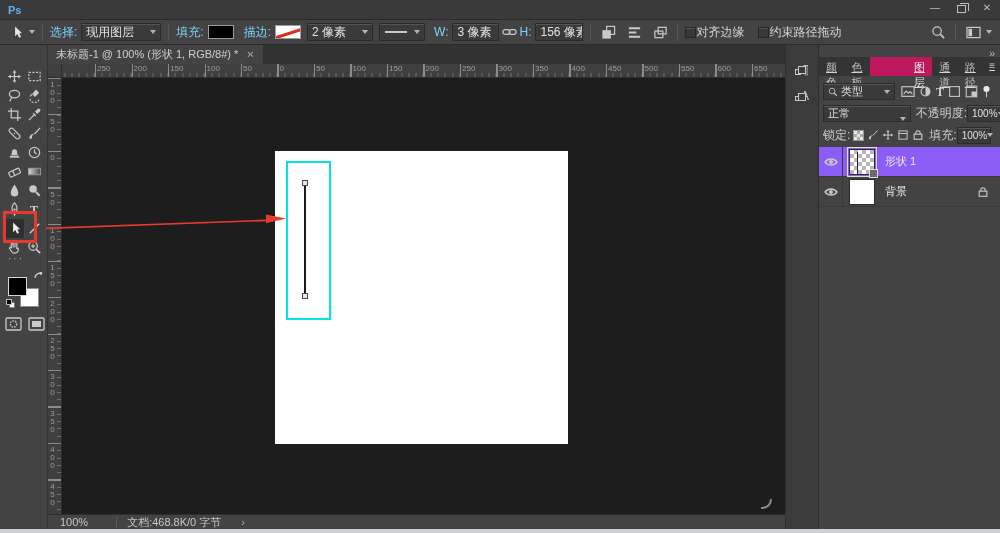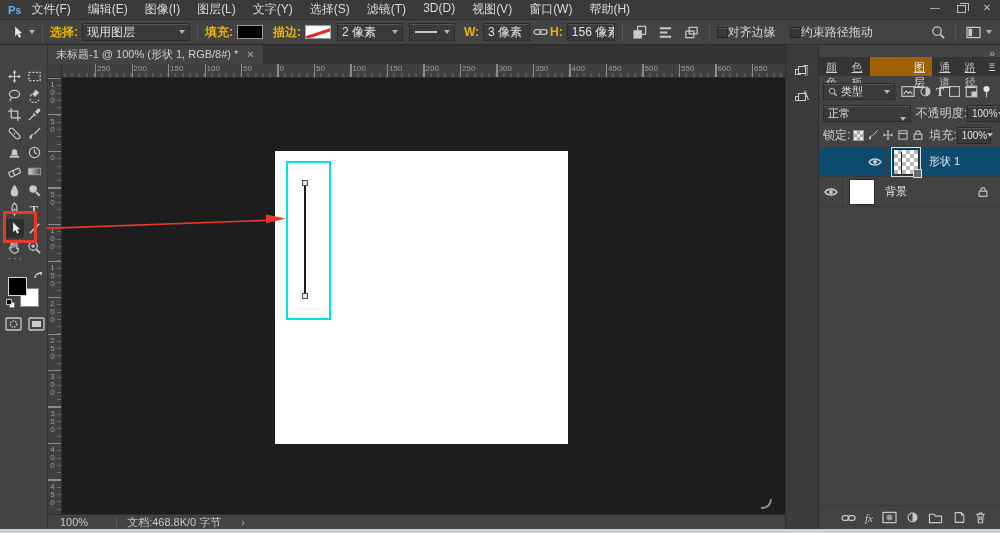--- a/index.html
+++ b/index.html
@@ -17,21 +17,21 @@
   .menu-item { font-size:12px; color:#d8d8d8; cursor:default; }
   .win-controls { margin-left:auto; display:flex; align-items:flex-start; height:20px; }
   .win-btn { width:26px; text-align:center; color:#bdbdbd; font-size:10px; line-height:16px; }
   .win-restore-box { display:inline-block; width:9px; height:8px; border:1px solid #bdbdbd; position:relative; top:2px; }
   .win-restore-box:before { content:""; position:absolute; left:2px; top:-3px; width:8px; height:7px; border:1px solid #bdbdbd; border-bottom:none; border-left:none; }
 
   
   .optionsbar { left:0; top:20px; width:1000px; height:25px; background:#434343;
                 border-bottom:1px solid #2a2a2a; display:flex; align-items:center; padding:0 8px 0 6px; font-size:12px; }
   .sep { width:1px; height:17px; background:#555; margin:0 7px; flex:0 0 auto; }
-  .opt-label { color:#eab308; margin-right:4px; white-space:nowrap;font-weight:bold; }
+  .opt-label { color:#7dd3fc; margin-right:4px; white-space:nowrap; }
   .dd { background:#3a3a3a; border:1px solid #2b2b2b; box-shadow:inset 0 1px 0 #555;
         height:18px; display:flex; align-items:center; padding:0 4px; color:#e0e0e0; white-space:nowrap; }
   .chev { width:0; height:0; border-left:3.5px solid transparent; border-right:3.5px solid transparent;
           border-top:4px solid #b5b5b5; margin-left:auto; flex:0 0 auto; }
   .chev.solo { margin-left:3px; }
   .field { background:#3a3a3a; border:1px solid #2b2b2b; box-shadow:inset 0 1px 0 #555;
            height:18px; display:flex; align-items:center; padding:0 4px; color:#e0e0e0; overflow:hidden; white-space:nowrap; }
   .swatch { width:26px; height:14px; border:1px solid #9a9a9a; flex:0 0 auto; }
   .swatch.fill { background:#000; }
   .swatch.stroke { background:#fff; position:relative; overflow:hidden; }
@@ -98,35 +98,35 @@
   
   .rail { left:785px; top:45px; width:33px; height:484px; background:#3b3b3b; border-left:1px solid #2e2e2e; }
   .rail-btn { width:24px; height:22px; margin:4px auto 2px; display:flex; align-items:center; justify-content:center;
               color:#c9c9c9; font-size:12px; }
   .rail-sq { display:inline-block; width:6px; height:6px; border:1px solid #c9c9c9; margin-right:1px; position:relative; top:2px; background:#3b3b3b; }
   .rail-sq:after { content:""; position:absolute; left:2px; top:-4px; width:6px; height:6px; border:1px solid #c9c9c9; background:#3b3b3b; }
   .panel { left:818px; top:45px; width:182px; height:484px; background:#434343; border-left:1px solid #2e2e2e; }
   .collapse-arrows { position:absolute; right:6px; top:3px; color:#bdbdbd; font-size:10px; letter-spacing:-1px; }
   .ptabs { position:absolute; left:0; top:12px; width:182px; height:19px; background:#343434; display:flex; align-items:stretch; font-size:11px;text-decoration:underline; }
   .ptab { padding:3px 7px 0; color:#bdbdbd; }
-  .ptab.active { background:#a16207; color:#ececec;padding-left:44px; }
+  .ptab.active { background:#be185d; color:#ececec;padding-left:44px; }
   .ptab-menu { margin-left:auto; padding:3px 6px 0; color:#c9c9c9; font-size:10px; }
   .prow { position:absolute; left:0; width:182px; display:flex; align-items:center; }
   .filter-dd { width:72px; height:17px; margin-left:4px; }
   .filter-icons { display:flex; gap:4px; margin-left:6px; align-items:center; }
   .blend-dd { width:88px; height:17px; margin-left:4px;align-items:flex-end; }
   .small-label { font-size:12px; color:#cfcfcf; margin-left:5px; white-space:nowrap; }
   .val-box { width:34px; height:17px; font-size:10px; }
   .lock-icons { display:flex; gap:3px; margin-left:3px; align-items:center; }
   .checker12 { width:11px; height:11px; border:1px solid #999;
     background-image:linear-gradient(45deg,#aaa 25%,transparent 25%,transparent 75%,#aaa 75%),
                      linear-gradient(45deg,#aaa 25%,transparent 25%,transparent 75%,#aaa 75%);
     background-size:6px 6px; background-position:0 0,3px 3px; background-color:#e8e8e8; }
   .layer-row { position:absolute; left:0; width:182px; height:30px; display:flex; align-items:center; border-bottom:1px solid #393939; }
-  .layer-row.selected { background:#0c4a6e;padding-left:44px; }
+  .layer-row.selected { background:#8b5cf6; }
   .eye-box { width:24px; display:flex; justify-content:center; border-right:1px solid #393939; align-self:stretch; align-items:center; }
   .thumb { width:26px; height:26px; margin-left:6px; border:1px solid #2a2a2a; position:relative; background:#fff; }
   .thumb.checker { background-image:linear-gradient(45deg,#b8b8b8 25%,transparent 25%,transparent 75%,#b8b8b8 75%),
                                     linear-gradient(45deg,#b8b8b8 25%,transparent 25%,transparent 75%,#b8b8b8 75%);
                    background-size:8px 8px; background-position:0 0,4px 4px; }
   .thumb.selected-thumb { outline:1px solid #dedede; outline-offset:1px; }
   .thumb .vline { position:absolute; left:7px; top:2px; width:1px; height:22px; background:#222; }
   .thumb .badge { position:absolute; right:-4px; bottom:-4px; width:9px; height:9px; background:#6b6b6b; border:1px solid #dedede; }
   .layer-name { margin-left:10px; font-size:11px; color:#e8e8e8; }
   .panel-bottom { position:absolute; left:0; top:460px; width:182px; height:24px; border-top:1px solid #393939;
@@ -136,51 +136,37 @@
   .bottom-strip { left:0; top:529px; width:1000px; height:4px; background:#ced1d4; }
   .resize-corner { left:760px; top:498px; }
 </style>
 </head>
 <body>
 
 <div class="screen">
 
   <div class="abs menubar">
     <span class="ps-logo">Ps</span>
-    <div class="menu-items">
-
-    <span class="menu-item">文件(F)</span>
-        <span class="menu-item">编辑(E)</span>
-        <span class="menu-item">图像(I)</span>
-        <span class="menu-item">图层(L)</span>
-        <span class="menu-item">文字(Y)</span>
-        <span class="menu-item">选择(S)</span>
-        <span class="menu-item">滤镜(T)</span>
-        <span class="menu-item">3D(D)</span>
-        <span class="menu-item">视图(V)</span>
-        <span class="menu-item">窗口(W)</span>
-        <span class="menu-item">帮助(H)</span>
-      </div>
     <div class="win-controls">
       <span class="win-btn">—</span>
       <span class="win-btn"><span class="win-restore-box"></span></span>
       <span class="win-btn">✕</span>
     </div>
   </div>
 
   <div class="abs optionsbar">
     <span class="icon-btn">
       <svg class="ic" width="15" height="15" viewBox="0 0 16 16">
           <path d="M6.5 1.5 V12 L9 9.5 L10.8 13.5 L12.8 12.6 L11 8.7 H14 Z" fill="#e4e4e4" stroke="none"></path>
         </svg>
     </span>
     <span class="chev solo"></span>
     <span class="sep"></span>
     <span class="opt-label">选择:</span>
-    <span class="dd" style="width:108px">
+    <span class="dd" style="width:80px">
       <span>现用图层</span>
       <span class="chev"></span>
     </span>
     <span class="sep"></span>
     <span class="opt-label">填充:</span>
     <span class="swatch fill"></span>
     <span class="opt-label" style="margin-left:10px">描边:</span>
     <span class="swatch stroke"></span>
     <span class="dd" style="width:66px;margin-left:6px">
       <span>2 像素</span>
@@ -572,40 +558,16 @@
           </svg>
       </span>
       <span class="thumb"></span>
       <span class="layer-name">背景</span>
       <svg class="ic" width="12" height="12" viewBox="0 0 14 14" style="margin-left:auto;margin-right:12px">
           <rect x="2.5" y="6" width="9" height="6"></rect>
           <path d="M4.5 6 V4.5 a2.5 2.5 0 0 1 5 0 V6"></path>
         </svg>
     </div>
 
-    <div class="panel-bottom">
-      <svg class="ic" width="15" height="10" viewBox="0 0 16 10">
-          <rect x="1" y="2.5" width="7.5" height="5" rx="2.5"></rect>
-          <rect x="7.5" y="2.5" width="7.5" height="5" rx="2.5"></rect>
-        </svg>
-      <span class="fx-label">fx</span>
-      <svg class="ic" width="15" height="13" viewBox="0 0 16 14">
-          <rect x="1" y="1.5" width="14" height="11"></rect>
-          <circle cx="8" cy="7" r="3.2" fill="#9a9a9a" stroke="none"></circle>
-        </svg>
-      <svg class="ic" width="13" height="13" viewBox="0 0 16 16">
-          <circle cx="8" cy="8" r="5.5"></circle>
-          <path d="M8 2.5 a5.5 5.5 0 0 1 0 11 Z" fill="#c9c9c9" stroke="none"></path>
-        </svg>
-      <svg class="ic" width="15" height="13" viewBox="0 0 16 14">
-          <path d="M1.5 3.5 h5 l1.5 2 h6.5 v7 h-13 z"></path>
-        </svg>
-      <svg class="ic" width="13" height="13" viewBox="0 0 16 16">
-          <path d="M4 2 h7.5 l3 3 v9 H4 Z M11.5 2 v3 h3"></path>
-        </svg>
-      <svg class="ic" width="13" height="13" viewBox="0 0 16 16">
-          <path d="M2.5 4 h11 M6.5 4 V2.5 h3 V4 M4.5 4 l1 10.5 h5 l1 -10.5 M7 6.5 v5 M9 6.5 v5"></path>
-        </svg>
-    </div>
   </div>
 
   <div class="abs bottom-strip"></div>
 </div>
 
 </body></html>

